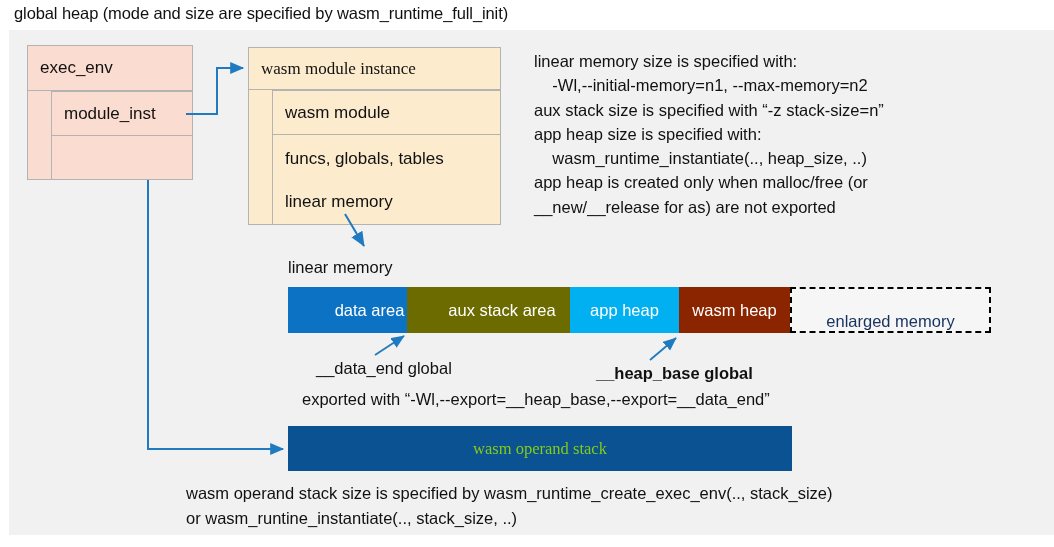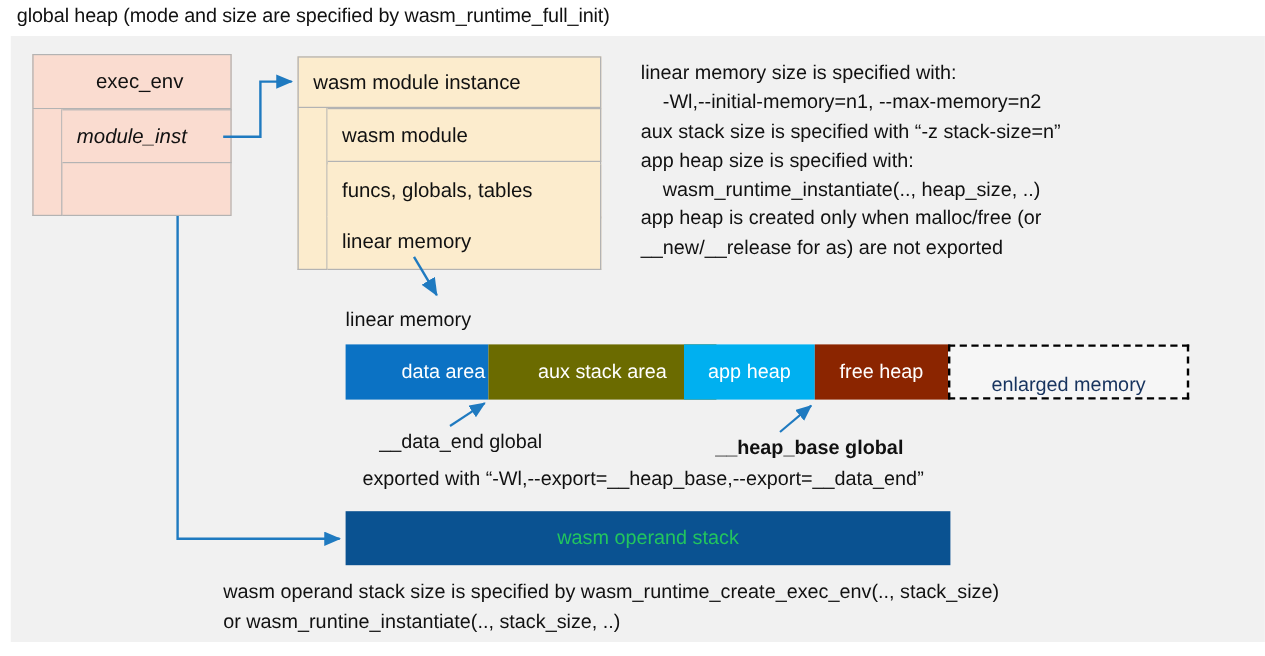--- a/index.html
+++ b/index.html
@@ -56,54 +56,53 @@
   .srow .txt { padding-left: 12px; }
 
   .exec-env-box {
     left: 27px; top: 45px; width: 166px; height: 135px;
     background: #fadcd0;
   }
   .exec-env-header {
     left: 27px; top: 45px; width: 166px; height: 46px;
     background: #fadcd0;
     border: 1px solid #b3b3b3;
-    padding-left: 40px;
   }
   .exec-env-gutter {
     position: absolute;
     left: 27px; top: 91px; width: 25px; height: 89px;
     box-sizing: border-box;
     background: #fadcd0;
     border-left: 1px solid #b3b3b3;
     border-right: 1px solid #b3b3b3;
     border-bottom: 1px solid #b3b3b3;
   }
   .row-module-inst {
     left: 52px; top: 91px; width: 141px; height: 45px;
     background: #fadcd0;
     border: 1px solid #b3b3b3;
     border-left: none;
-    font-style: italic;
   }
   .row-wasm-stack {
     left: 52px; top: 136px; width: 141px; height: 44px;
     background: #fadcd0;
     border: 1px solid #b3b3b3;
     border-left: none;
     border-top: none;
   }
 
   .wmi-box {
     left: 248px; top: 47px; width: 253px; height: 178px;
     background: #fceccd;
   }
   .wmi-header {
     left: 248px; top: 47px; width: 253px; height: 43px;
     background: #fceccd;
     border: 1px solid #b3b3b3;
+    font-family: Liberation Serif, serif;
   }
   .wmi-gutter {
     position: absolute;
     left: 248px; top: 90px; width: 25px; height: 135px;
     box-sizing: border-box;
     background: #fceccd;
     border-left: 1px solid #b3b3b3;
     border-right: 1px solid #b3b3b3;
     border-bottom: 1px solid #b3b3b3;
   }
@@ -185,22 +184,23 @@
   
   .opstack {
     position: absolute;
     left: 288px; top: 426px;
     width: 504px; height: 45px;
     background: #0a5291;
     display: flex;
     align-items: center;
     justify-content: center;
     font-size: 16.5px;
-    color: #22c55e;
-    white-space: nowrap;
+    color: #84cc16;
+    white-space: nowrap;
+    font-family: Liberation Serif, serif;
   }
   .bottom-note {
     position: absolute;
     left: 186px; top: 481px;
     font-size: 16.5px;
     line-height: 25px;
     color: #111111;
     white-space: pre;
   }
 
@@ -257,21 +257,21 @@
       <div class="seg" style="left: 0px; width: 119px; background: rgb(11, 114, 196); padding-left: 44px;">
         <span>data area</span>
       </div>
       <div class="seg" style="left: 119px; width: 190px; background: rgb(107, 107, 0);">
         <span>aux stack area</span>
       </div>
       <div class="seg" style="left: 282px; width: 109px; background: rgb(0, 176, 240);">
         <span>app heap</span>
       </div>
       <div class="seg" style="left: 391px; width: 111px; background: rgb(139, 37, 0);">
-        <span>free heap</span>
+        <span>wasm heap</span>
       </div>
       <div class="seg seg-enlarged" style="left: 502px; width: 201px; align-items: flex-end;">
         <span>enlarged memory</span>
       </div>
     </div>
 
   <div class="anno anno-data-end">__data_end global</div>
   <div class="anno anno-heap-base">__heap_base global</div>
   <div class="anno anno-exported">exported with “-Wl,--export=__heap_base,--export=__data_end”</div>
 

